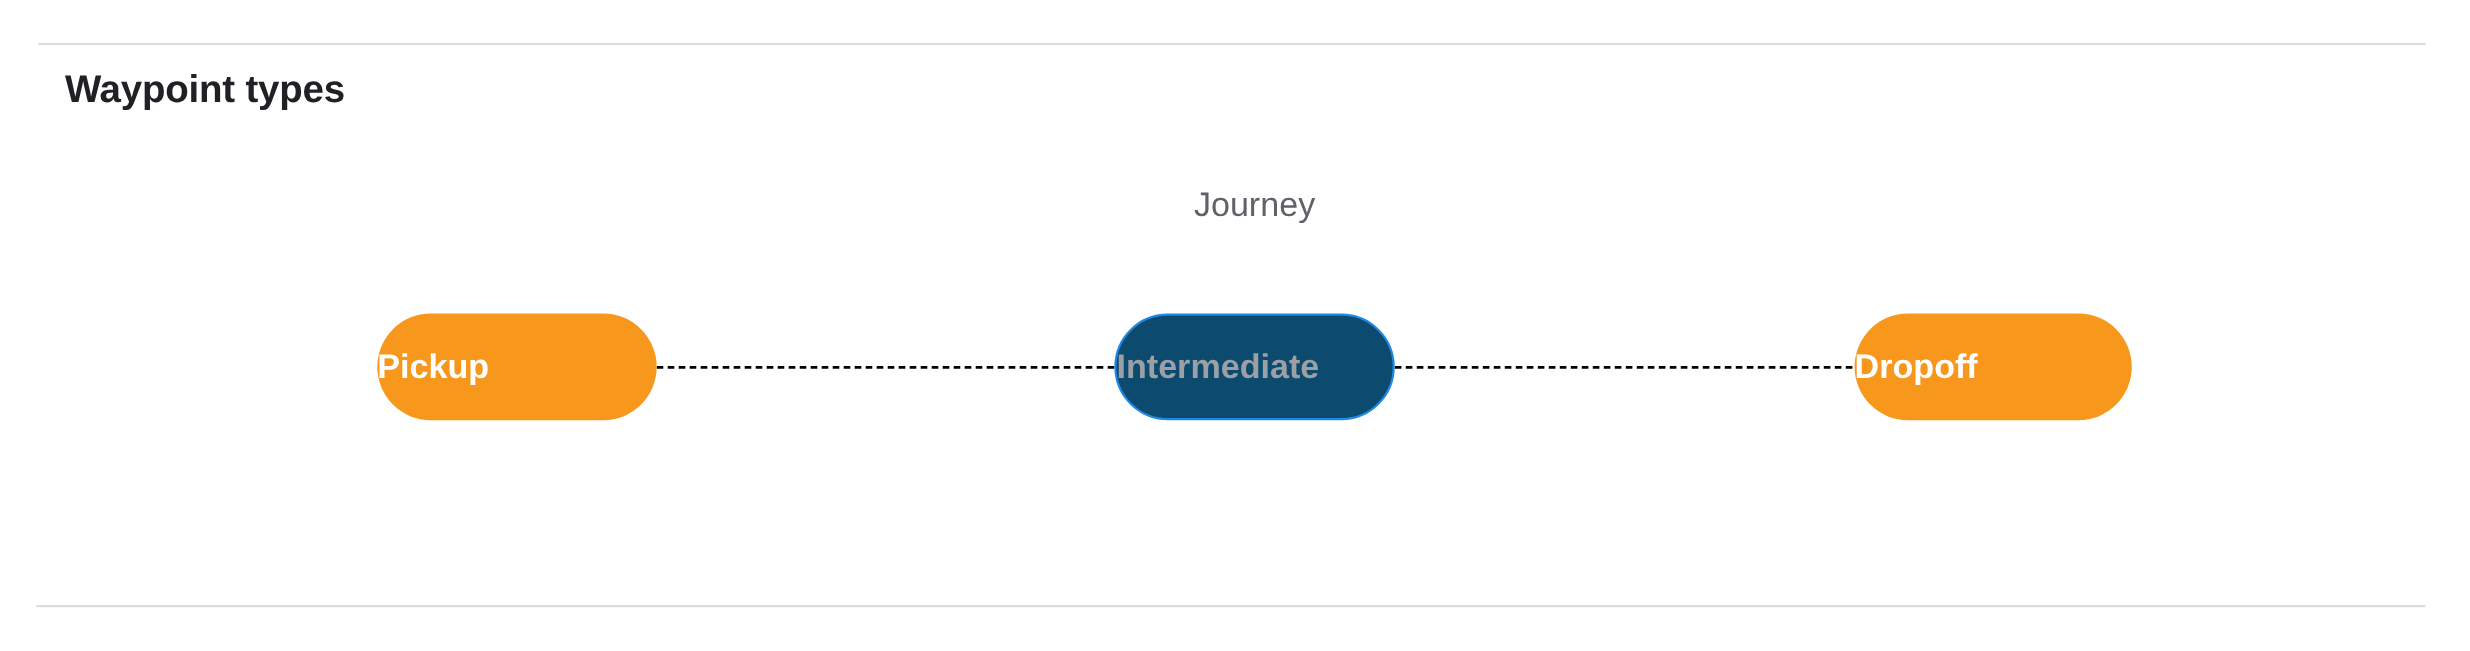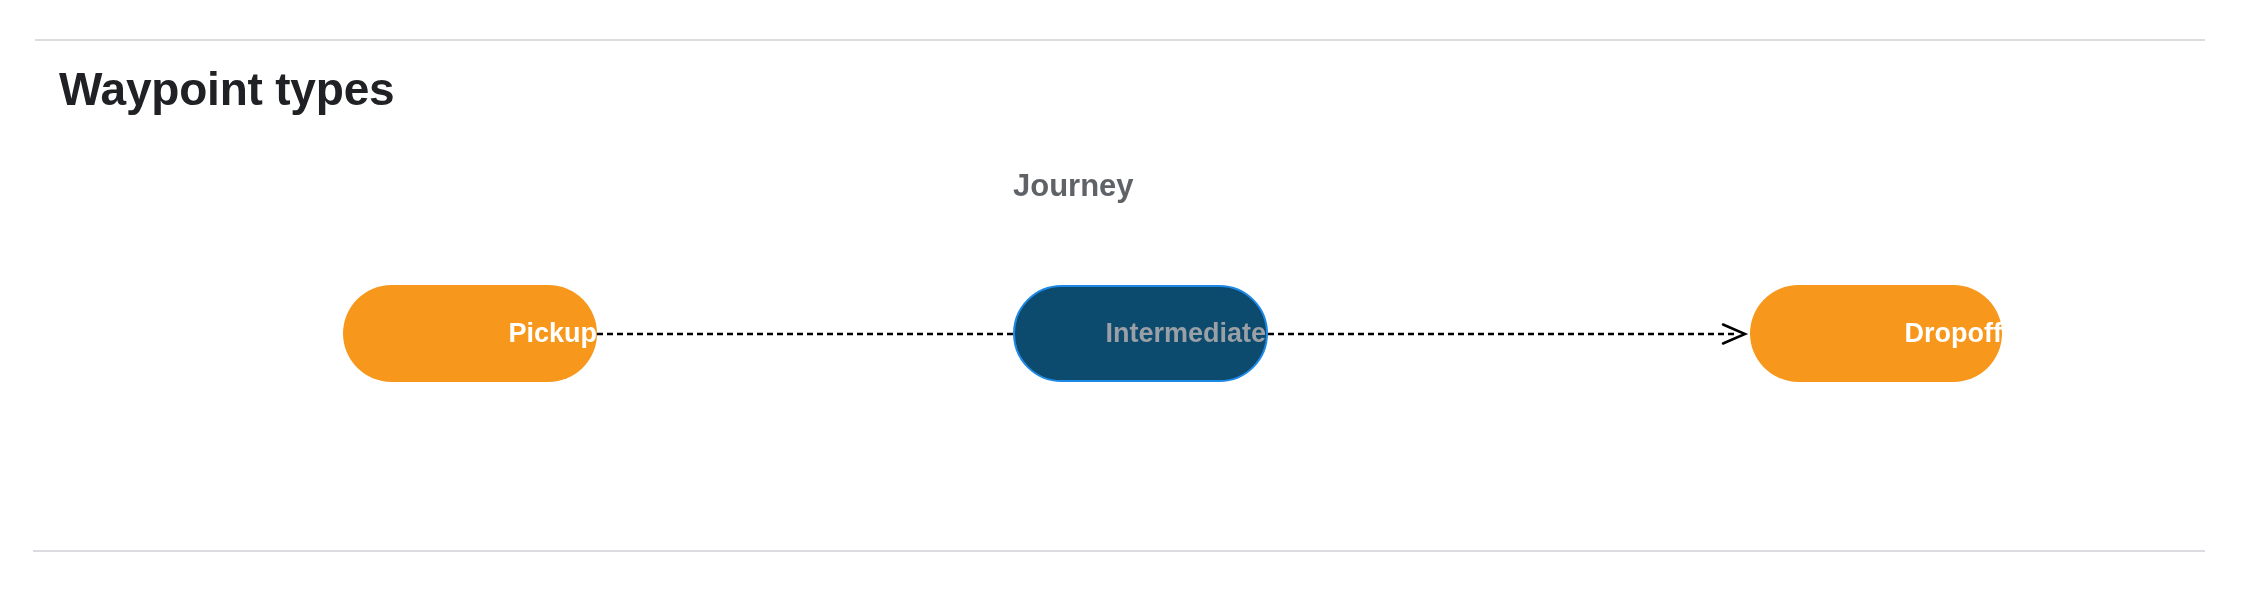--- a/index.html
+++ b/index.html
@@ -16,60 +16,60 @@
     height: 2px;
     background: #dadce0;
   }
   .rule-top { left: 35px; width: 2170px; top: 39px; }
   .rule-bottom { left: 33px; width: 2172px; top: 550px; }
 
   .page-title {
     position: absolute;
     left: 59px;
     top: 62px;
-    font-size: 46px;
+    font-size: 35px;
     font-weight: 700;
     color: #202124;
     letter-spacing: -0.2px;
   }
 
   .journey-label {
     position: absolute;
     left: 1013px;
     width: 255px;
     top: 168px;
-    text-align: left;
+    text-align: center;
     font-size: 31px;
-    font-weight: 700;
+    font-weight: 400;
     color: #5f6368;
   }
 
   .pill {
     position: absolute;
     top: 285px;
     height: 97px;
     border-radius: 48.5px;
     display: flex;
     align-items: center;
-    justify-content: flex-end;
-    font-size: 27px;
+    justify-content: flex-start;
+    font-size: 31px;
     font-weight: 700;
   }
   .pill-filled {
     background: #f7981d;
     color: #ffffff;
   }
   .pill-outlined {
     background: #0c4a6e;
     border: 2.5px solid #1e88e5;
     color: #9aa0a6;
   }
   .pill-pickup { left: 343px; width: 254px; }
   .pill-intermediate { left: 1013px; width: 255px; }
-  .pill-dropoff { left: 1750px; width: 252px; }
+  .pill-dropoff { left: 1686px; width: 252px; }
 
   .edges-svg {
     position: absolute;
     left: 0;
     top: 0;
     width: 2245px;
     height: 592px;
     pointer-events: none;
   }
 </style>

